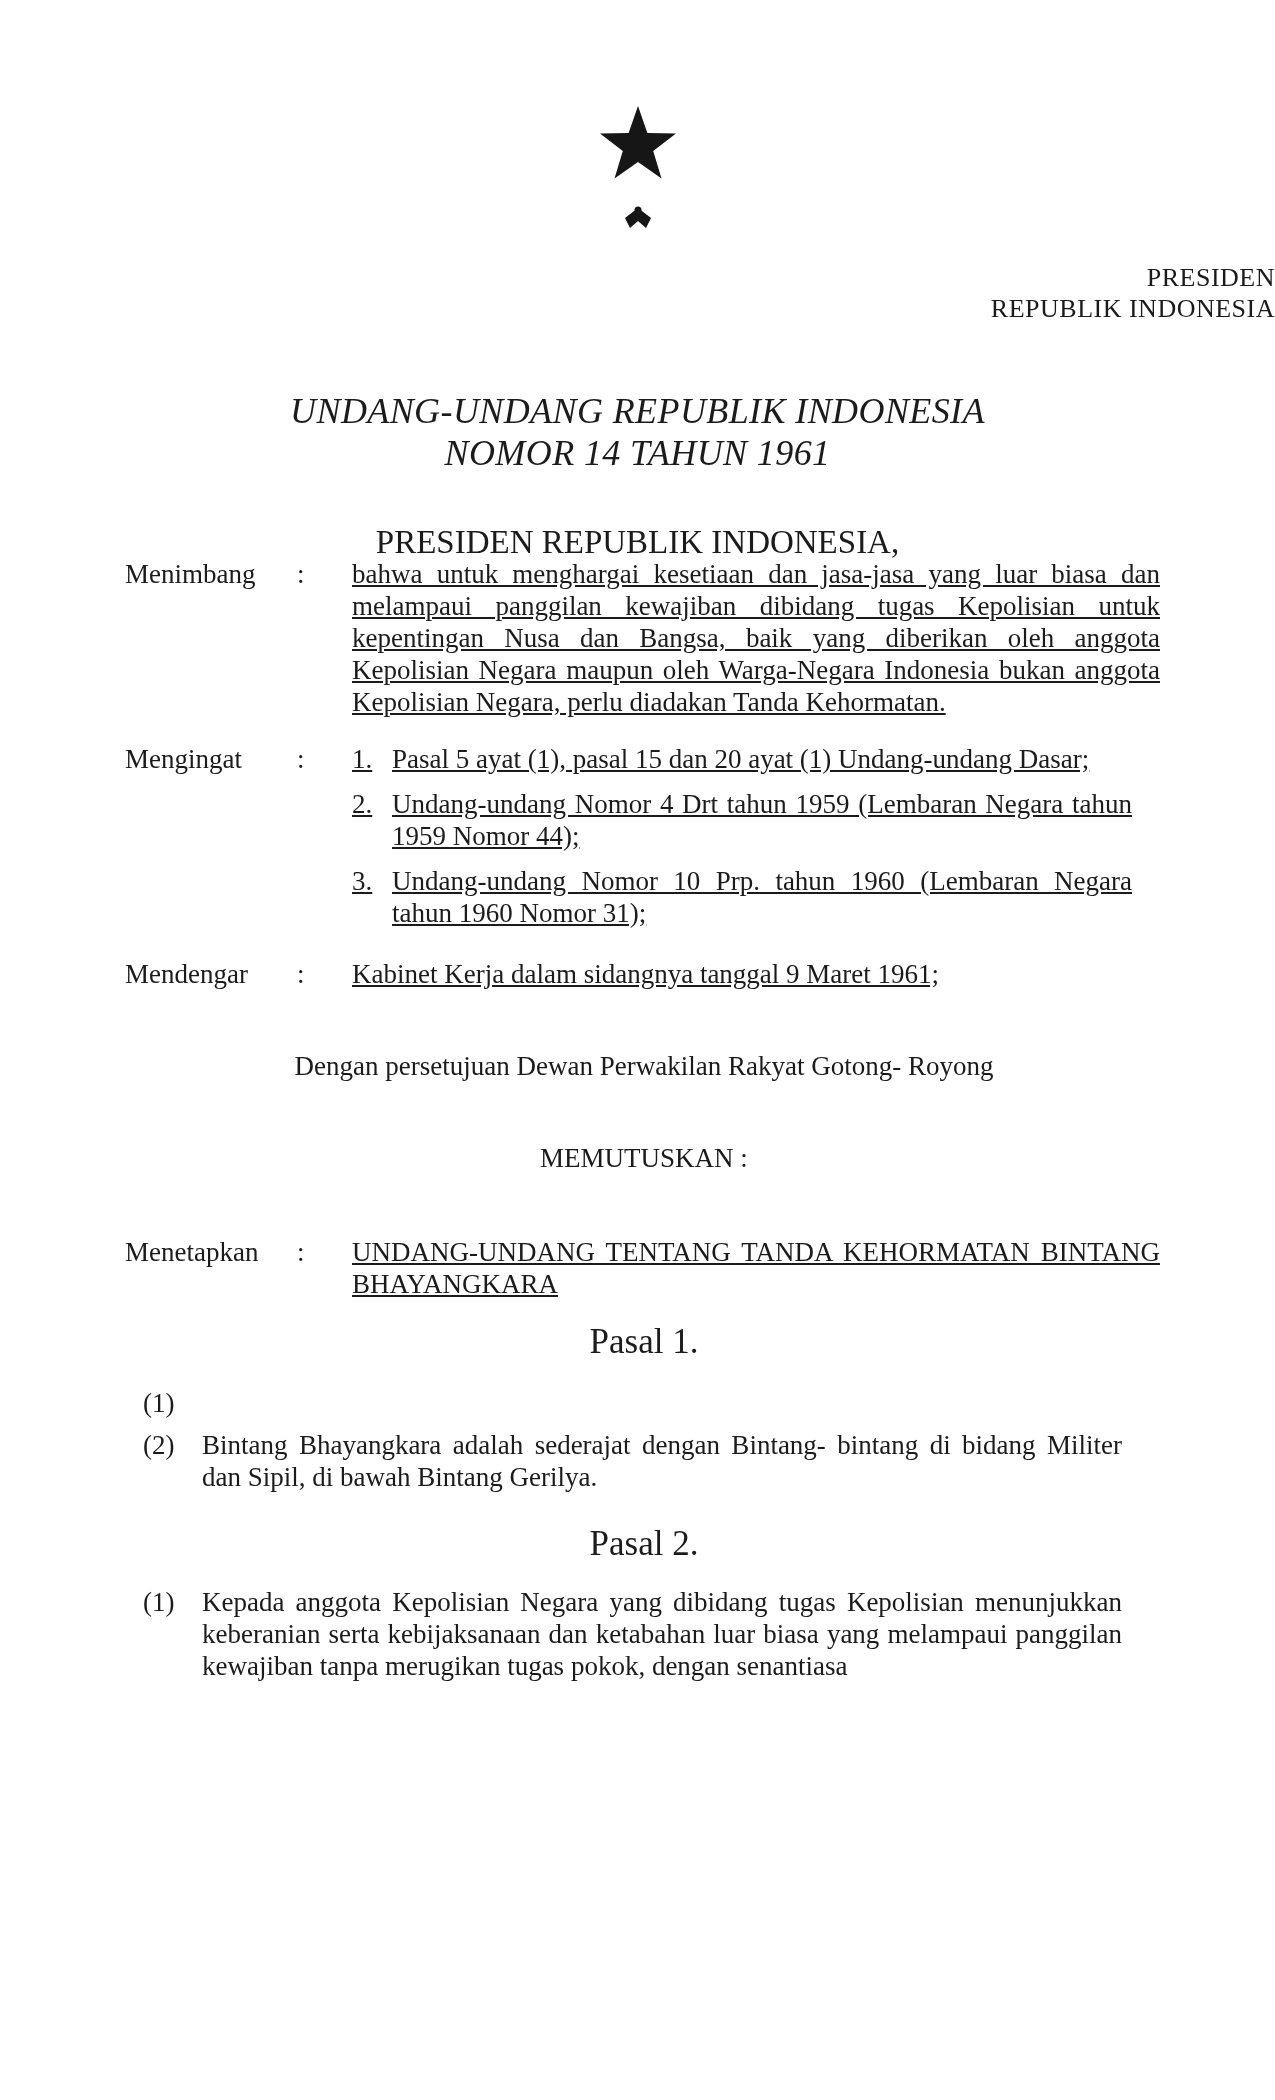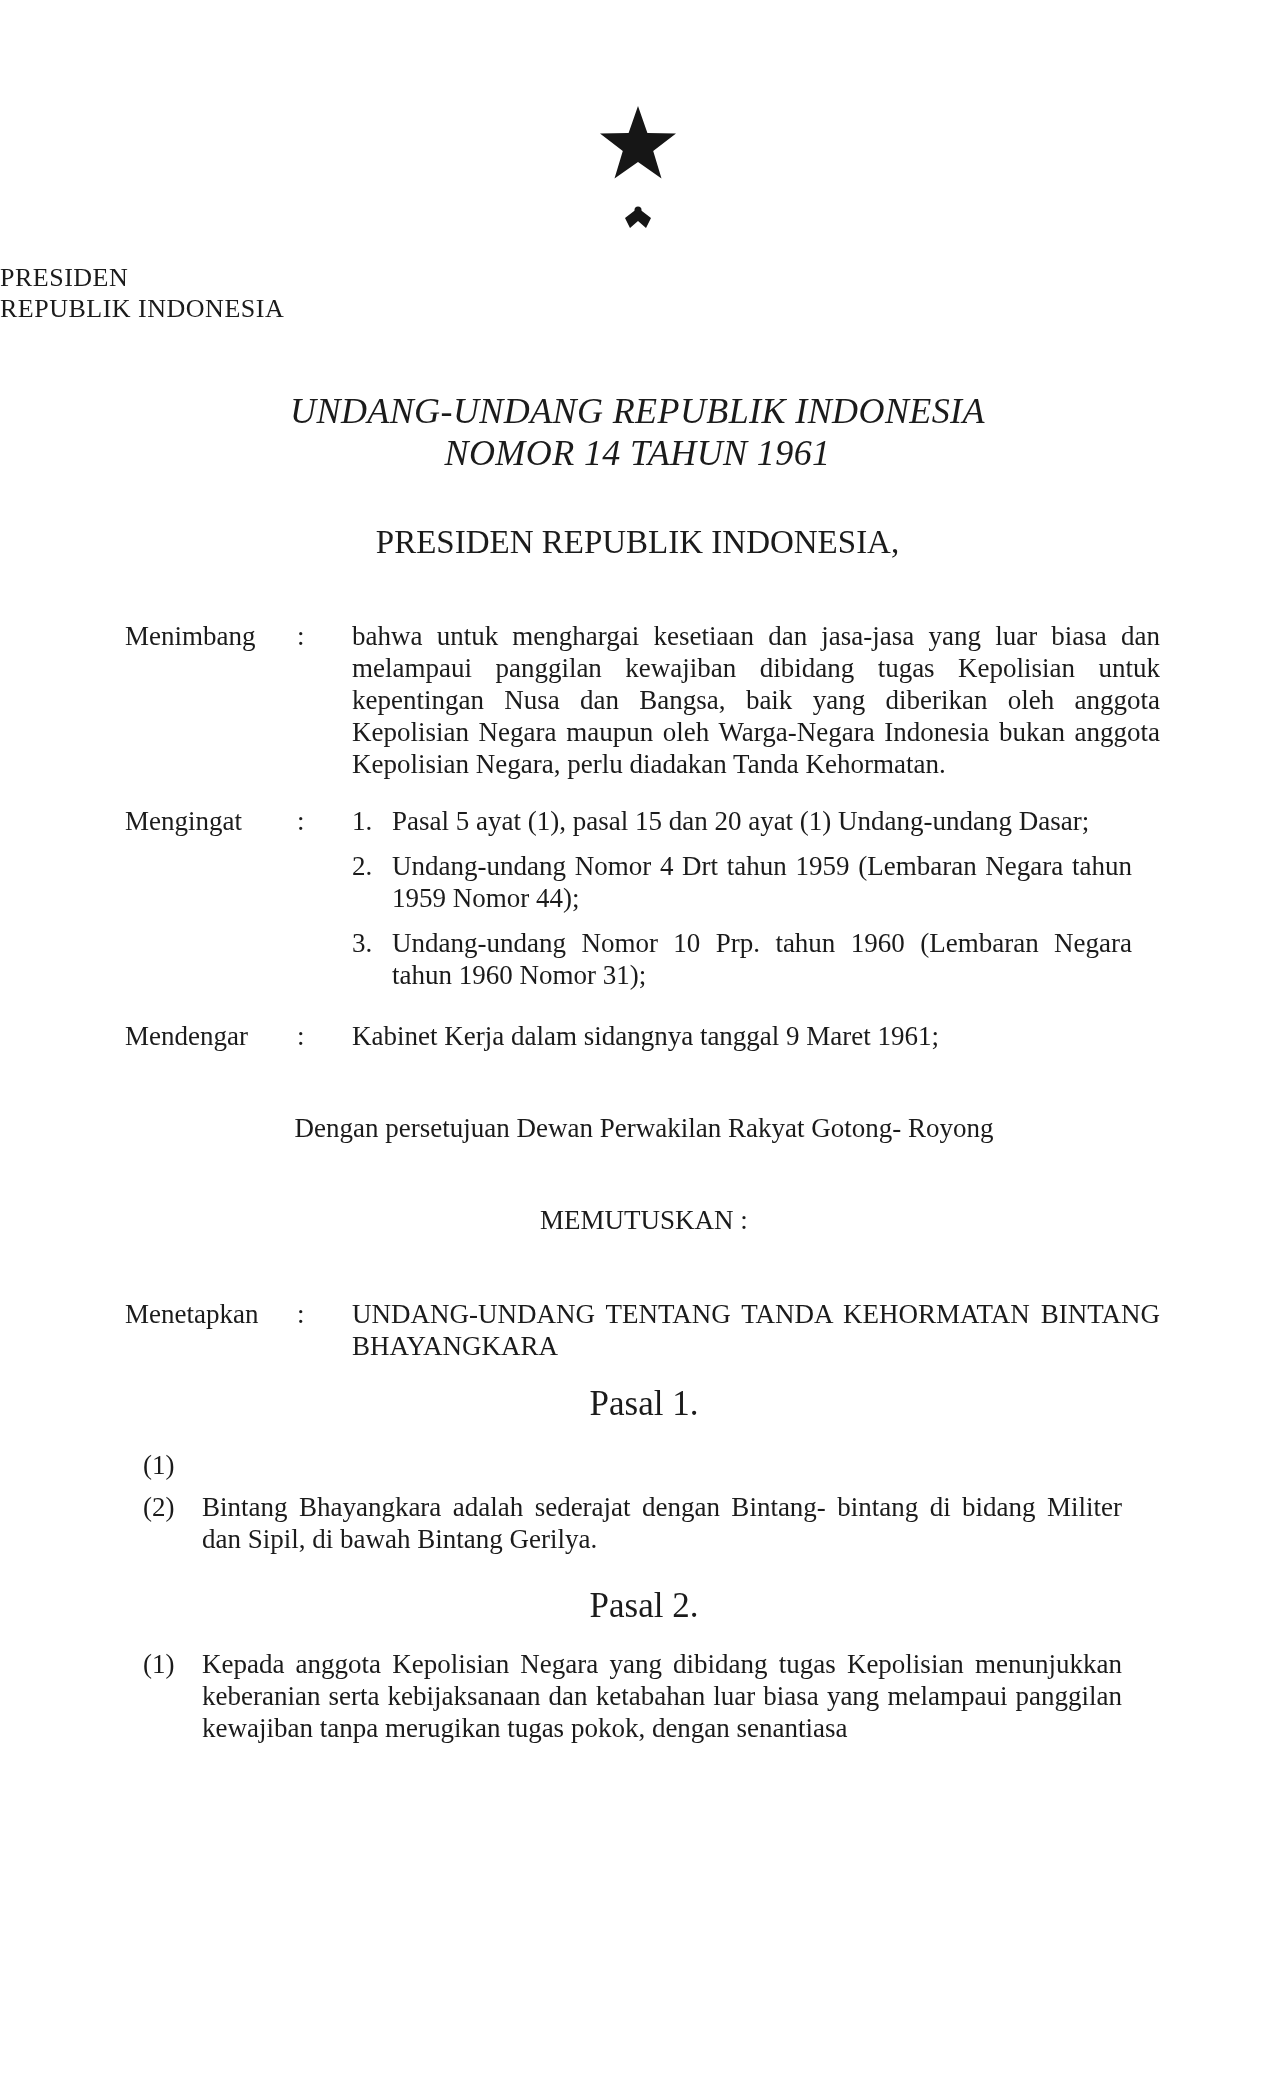--- a/index.html
+++ b/index.html
@@ -18,21 +18,21 @@
   }
   
   .emblem {
     width: 160px;
     height: 160px;
     margin: 72px auto 0 auto;
   }
   .emblem svg { display: block; width: 160px; height: 160px; }
   .letterhead {
     margin-top: 30px;
-    text-align: left;
+    text-align: right;
     font-size: 26px;
     line-height: 31px;
     letter-spacing: 0.5px;
   }
   
   .title-block {
     margin-top: 66px;
     text-align: center;
     font-size: 36px;
     line-height: 42px;
@@ -48,22 +48,22 @@
   
   .row {
     display: grid;
     grid-template-columns: 172px 55px 808px;
     margin-left: 125px;
     font-size: 27px;
     line-height: 32px;
   }
   .row .label   { text-align: left; }
   .row .colon   { text-align: left; }
-  .row .content { text-align: justify; }
-  .row-menimbang  { margin-top: 62px; }
+  .row .content { text-align: justify; text-decoration: underline; }
+  .row-menimbang  { }
   .row-mengingat  { margin-top: 25px; }
   .row-mendengar  { margin-top: 29px; }
   .row-menetapkan { margin-top: 62px; }
   
   .oitem {
     display: grid;
     grid-template-columns: 40px 740px;
   }
   .oitem + .oitem { margin-top: 13px; }
   .oitem .otext { text-align: justify; }

